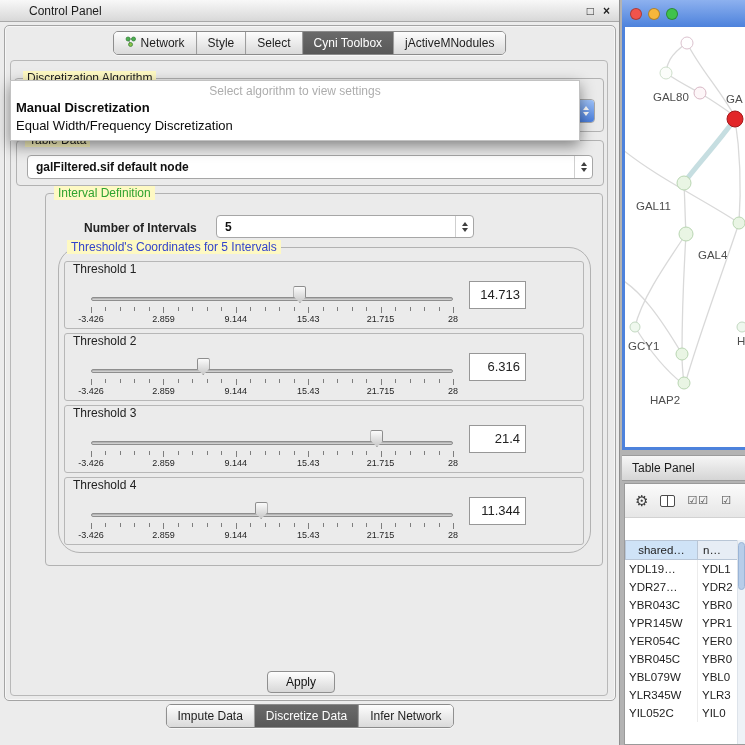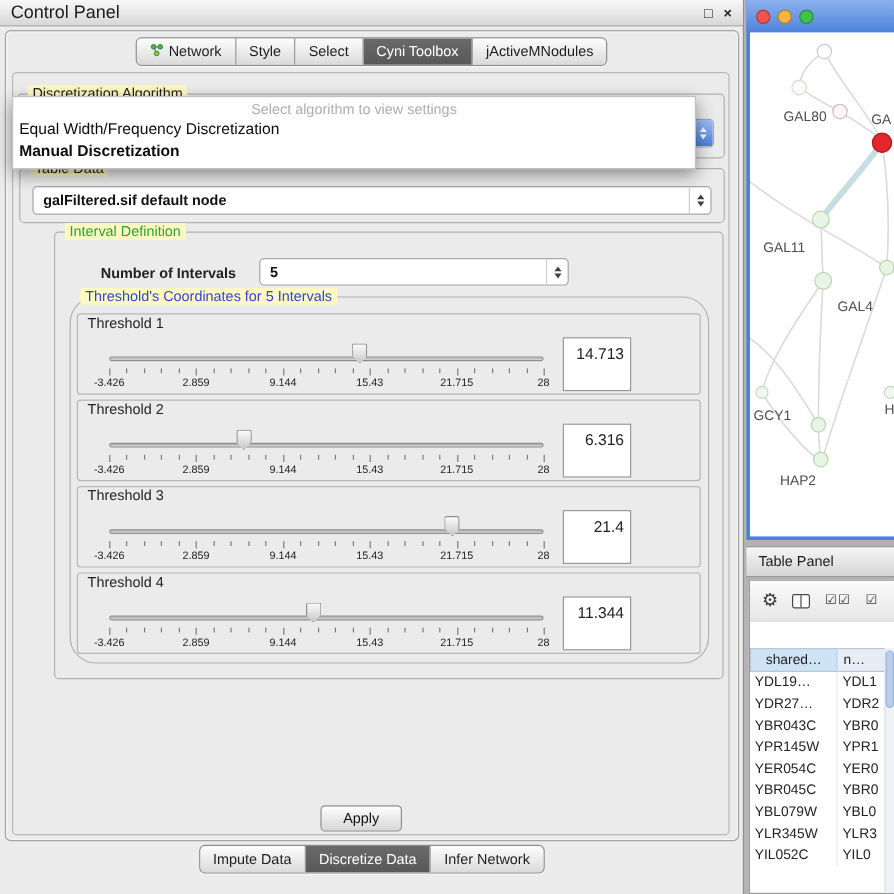--- a/index.html
+++ b/index.html
@@ -6,21 +6,21 @@
   body{width:745px;height:745px;position:relative;background:#b3b3b3;
        font-family:"Liberation Sans",sans-serif;font-size:12px;color:#222;}
   *{box-sizing:border-box;}
   #root{position:absolute;inset:0;width:745px;height:745px;}
 
   
   .cp{position:absolute;left:0;top:0;width:620px;height:745px;background:#ececec;border-right:1px solid #8f8f8f;}
   .cp-titlebar{position:absolute;left:0;top:0;right:0;height:22px;
     background:linear-gradient(#f8f8f8,#d8d8d8);border-bottom:1px solid #a8a8a8;
     display:flex;align-items:center;padding:0 9px;}
-  .cp-title{flex:1;font-size:15px;color:#1c1c1c;}
+  .cp-title{flex:1;font-size:12px;color:#1c1c1c;margin-left:20px;}
   .win-ic{font-size:12px;color:#222;margin-left:9px;cursor:default;line-height:1;}
   .win-ic.bold{font-weight:bold;}
 
   .panel-body{position:absolute;left:4px;top:25px;width:612px;height:676px;
     border:1px solid #a4a4a4;border-radius:5px;background:#ebebeb;
     box-shadow:inset 0 0 0 1px rgba(255,255,255,.55);}
   .content-border{position:absolute;left:10px;top:60px;width:598px;height:636px;
     border:1px solid #b8b8b8;border-radius:4px;}
 
   
@@ -85,21 +85,21 @@
   .thumb{position:absolute;top:24px;width:13px;height:17px;
     background:linear-gradient(#fefefe,#c6c6c6);
     clip-path:polygon(0 0,100% 0,100% 60%,50% 100%,0 60%);
     box-shadow:inset 0 0 0 1px #8d8d8d;border-radius:2px;}
   .ticks{position:absolute;left:0;top:45px;width:100%;height:7px;}
   .tick{position:absolute;top:0;width:1px;background:#7d7d7d;}
   .tick.minor{height:4px;}
   .tick.major{height:6px;}
   .scale{position:absolute;left:0;top:52px;width:100%;height:11px;font-size:9px;color:#1e1e1e;}
   .scale span{position:absolute;transform:translateX(-50%);white-space:nowrap;}
-  .valbox{position:absolute;left:404px;top:19px;width:57px;height:45px;background:#fff;
+  .valbox{position:absolute;left:404px;top:19px;width:57px;height:28px;background:#fff;
     border:1px solid #979797;font-size:13px;text-align:right;line-height:26px;padding-right:5px;}
 
   
   .attr-header{position:absolute;left:14px;top:13px;font-weight:bold;font-size:12px;}
   .attr-listwrap{position:absolute;left:14px;top:31px;width:524px;height:51px;
     background:#fff;border:1px solid #ababab;overflow:hidden;}
   .attr-item{font-size:12px;line-height:17px;padding-left:6px;color:#111;white-space:nowrap;}
   .sb-v{position:absolute;right:0;top:0;bottom:0;width:12px;background:#f1f1f1;
     border-left:1px solid #d8d8d8;}
   .sb-thumb{position:absolute;left:1px;top:2px;width:9px;height:28px;border-radius:5px;
@@ -194,22 +194,22 @@
         <span class="stepper blue">
           <i class="tri-up"></i>
             <i class="tri-down"></i>
         </span>
       </div>
     </div>
 
     <div class="popup">
       <div class="ph">Select algorithm to view settings</div>
       <div id="popup-items">
+          <div class="item bold">Manual Discretization</div>
           <div class="item">Equal Width/Frequency Discretization</div>
-          <div class="item bold">Manual Discretization</div>
         </div>
     </div>
 
     <div class="group td-group">
       <span class="gtitle">Table Data</span>
       <div class="combo td-combo">
         <span class="combo-text">galFiltered.sif default node</span>
         <span class="stepper">
           <i class="tri-up"></i>
             <i class="tri-down"></i>

